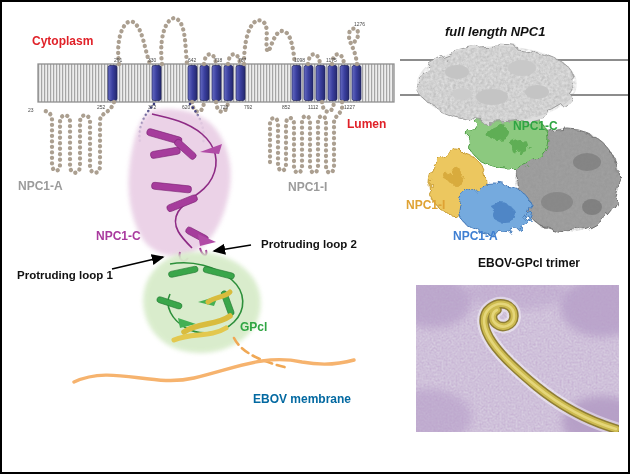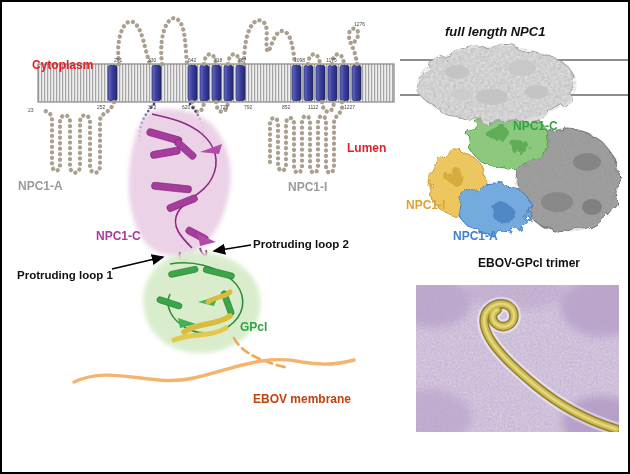--- a/index.html
+++ b/index.html
@@ -3,27 +3,27 @@
 <meta charset="utf-8">
 <style>
   html,body{margin:0;padding:0;background:#fff;}
   .figure{
     position:relative;width:630px;height:474px;background:#ffffff;
     border:2px solid #000;box-sizing:border-box;overflow:hidden;
     font-family:"Liberation Sans",sans-serif;
   }
   svg.art{position:absolute;left:0;top:0;}
   .lbl{position:absolute;font-weight:bold;font-size:12px;white-space:nowrap;z-index:5;}
-  .red{color:#e02128;margin-top:24px;}
+  .red{color:#e02128;}
   .gray{color:#9b9b9b;}
   .mag{color:#a93a9e;}
   .grn{color:#2fa542;}
   .gold{color:#dfa233;}
   .blu{color:#3f7fd2;}
-  .org{color:#c2410c;}
+  .org{color:#0369a1;}
   .blk{color:#111;}
   .sm{font-size:11.5px;}
   .big{font-size:13px;font-style:italic;}
   .res{
     position:absolute;font-size:5px;line-height:6px;color:#4a4a4a;
     font-family:"Liberation Sans",sans-serif;z-index:4;white-space:nowrap;
   }
 </style>
 </head>
 <body>
@@ -252,21 +252,21 @@
       <span class="res" style="left: 324px; top: 55px;">1175</span>
       <span class="res" style="left: 342px; top: 102px;">1227</span>
       <span class="res" style="left: 352px; top: 19px;">1276</span>
     </div>
 
   <div class="lbl red" style="left:30px;top:32px;">Cytoplasm</div>
   <div class="lbl red" style="left:345px;top:115px;">Lumen</div>
   <div class="lbl gray" style="left:16px;top:177px;">NPC1-A</div>
   <div class="lbl gray" style="left:286px;top:178px;">NPC1-I</div>
   <div class="lbl mag" style="left:94px;top:227px;">NPC1-C</div>
-  <div class="lbl blk sm" style="left:251px;top:236px;">Protruding loop 2</div>
+  <div class="lbl blk sm" style="left:259px;top:236px;">Protruding loop 2</div>
   <div class="lbl blk sm" style="left:15px;top:260px;margin-top:7px;">Protruding loop 1</div>
   <div class="lbl grn" style="left:238px;top:302px;margin-top:16px;">GPcl</div>
   <div class="lbl org" style="left:251px;top:390px;">EBOV membrane</div>
 
   <div class="lbl blk big" style="left:443px;top:22px;">full length NPC1</div>
   <div class="lbl grn" style="left:511px;top:117px;">NPC1-C</div>
   <div class="lbl gold" style="left:404px;top:196px;">NPC1-I</div>
   <div class="lbl blu" style="left:451px;top:227px;">NPC1-A</div>
   <div class="lbl blk" style="left:476px;top:254px;text-align:right;">EBOV-GPcl trimer</div>
 

